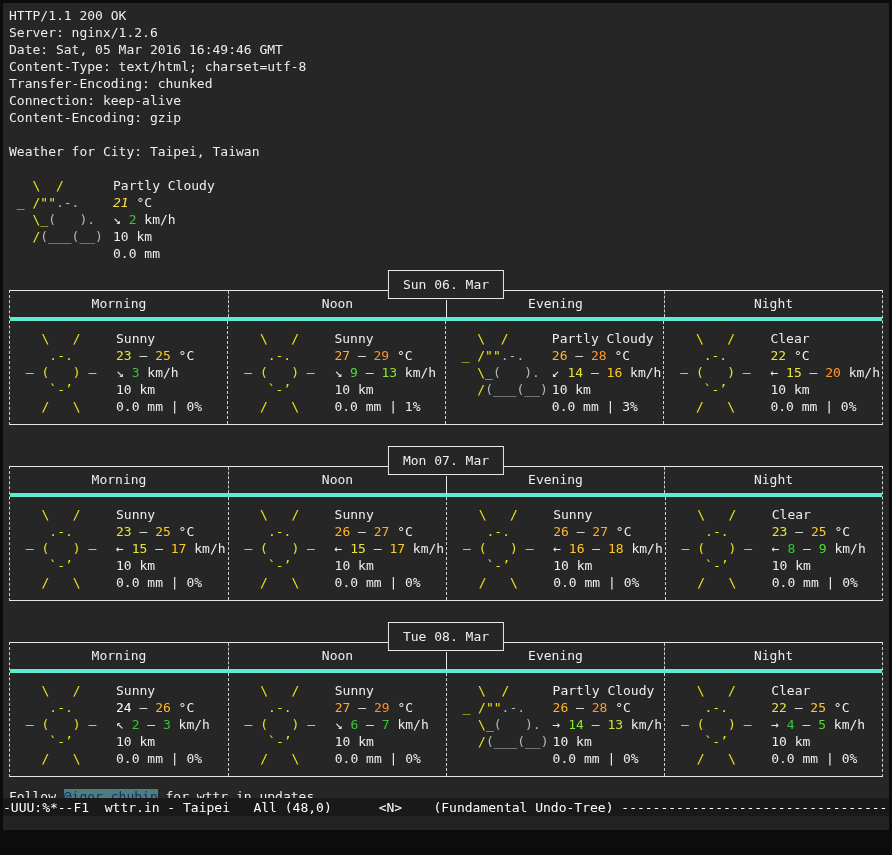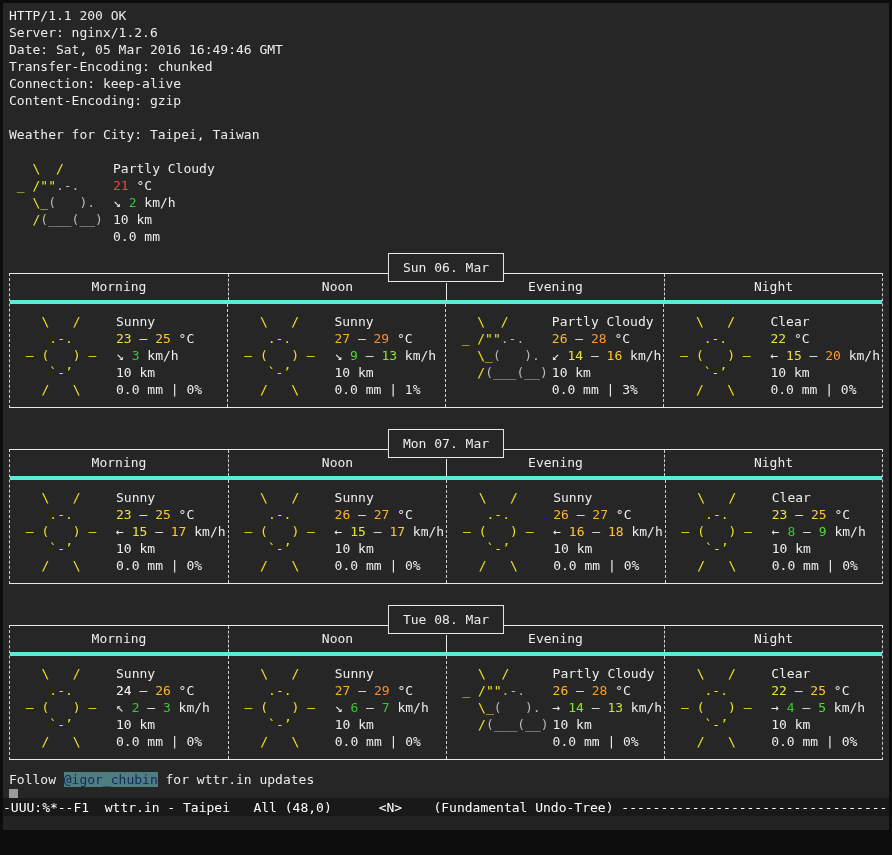--- a/index.html
+++ b/index.html
@@ -66,36 +66,37 @@
 </style>
 </head>
 <body>
 
 <div class="screen">
   <div class="content">
 
     <div class="hline">HTTP/1.1 200 OK</div>
     <div class="hline">Server: nginx/1.2.6</div>
     <div class="hline">Date: Sat, 05 Mar 2016 16:49:46 GMT</div>
+    <div class="hline">Content-Type: text/html; charset=utf-8</div>
     <div class="hline">Transfer-Encoding: chunked</div>
     <div class="hline">Connection: keep-alive</div>
     <div class="hline">Content-Encoding: gzip</div>
     <div class="blank"></div>
     <div class="hline">Weather for City: Taipei, Taiwan</div>
     <div class="blank"></div>
 
     <div class="current">
       <pre class="art"><span class="sunpart">   \  /</span><span class="cloudpart"></span>
 <span class="sunpart"> _ /""</span><span class="cloudpart">.-.</span>
 <span class="sunpart">   \_</span><span class="cloudpart">(   ).</span>
 <span class="sunpart">   /</span><span class="cloudpart">(___(__)</span>
 <span class="sunpart"></span><span class="cloudpart"></span></pre>
       <div class="details">
         <div class="ln">Partly Cloudy</div>
-        <div class="ln"><span style="color: #ef4444;">21</span><span> °C</span></div>
+        <div class="ln"><span style="color: #fde047; font-style: italic;">21</span><span> °C</span></div>
         <div class="ln"><span>↘ </span><span style="color: rgb(55, 200, 55);">2</span><span> km/h</span></div>
         <div class="ln">10 km</div>
         <div class="ln">0.0 mm</div>
       </div>
     </div>
 
     <div id="days-host">
   <section class="day first">
     <div class="datebox">Sun 06. Mar</div>
     <div class="datetick"></div>

